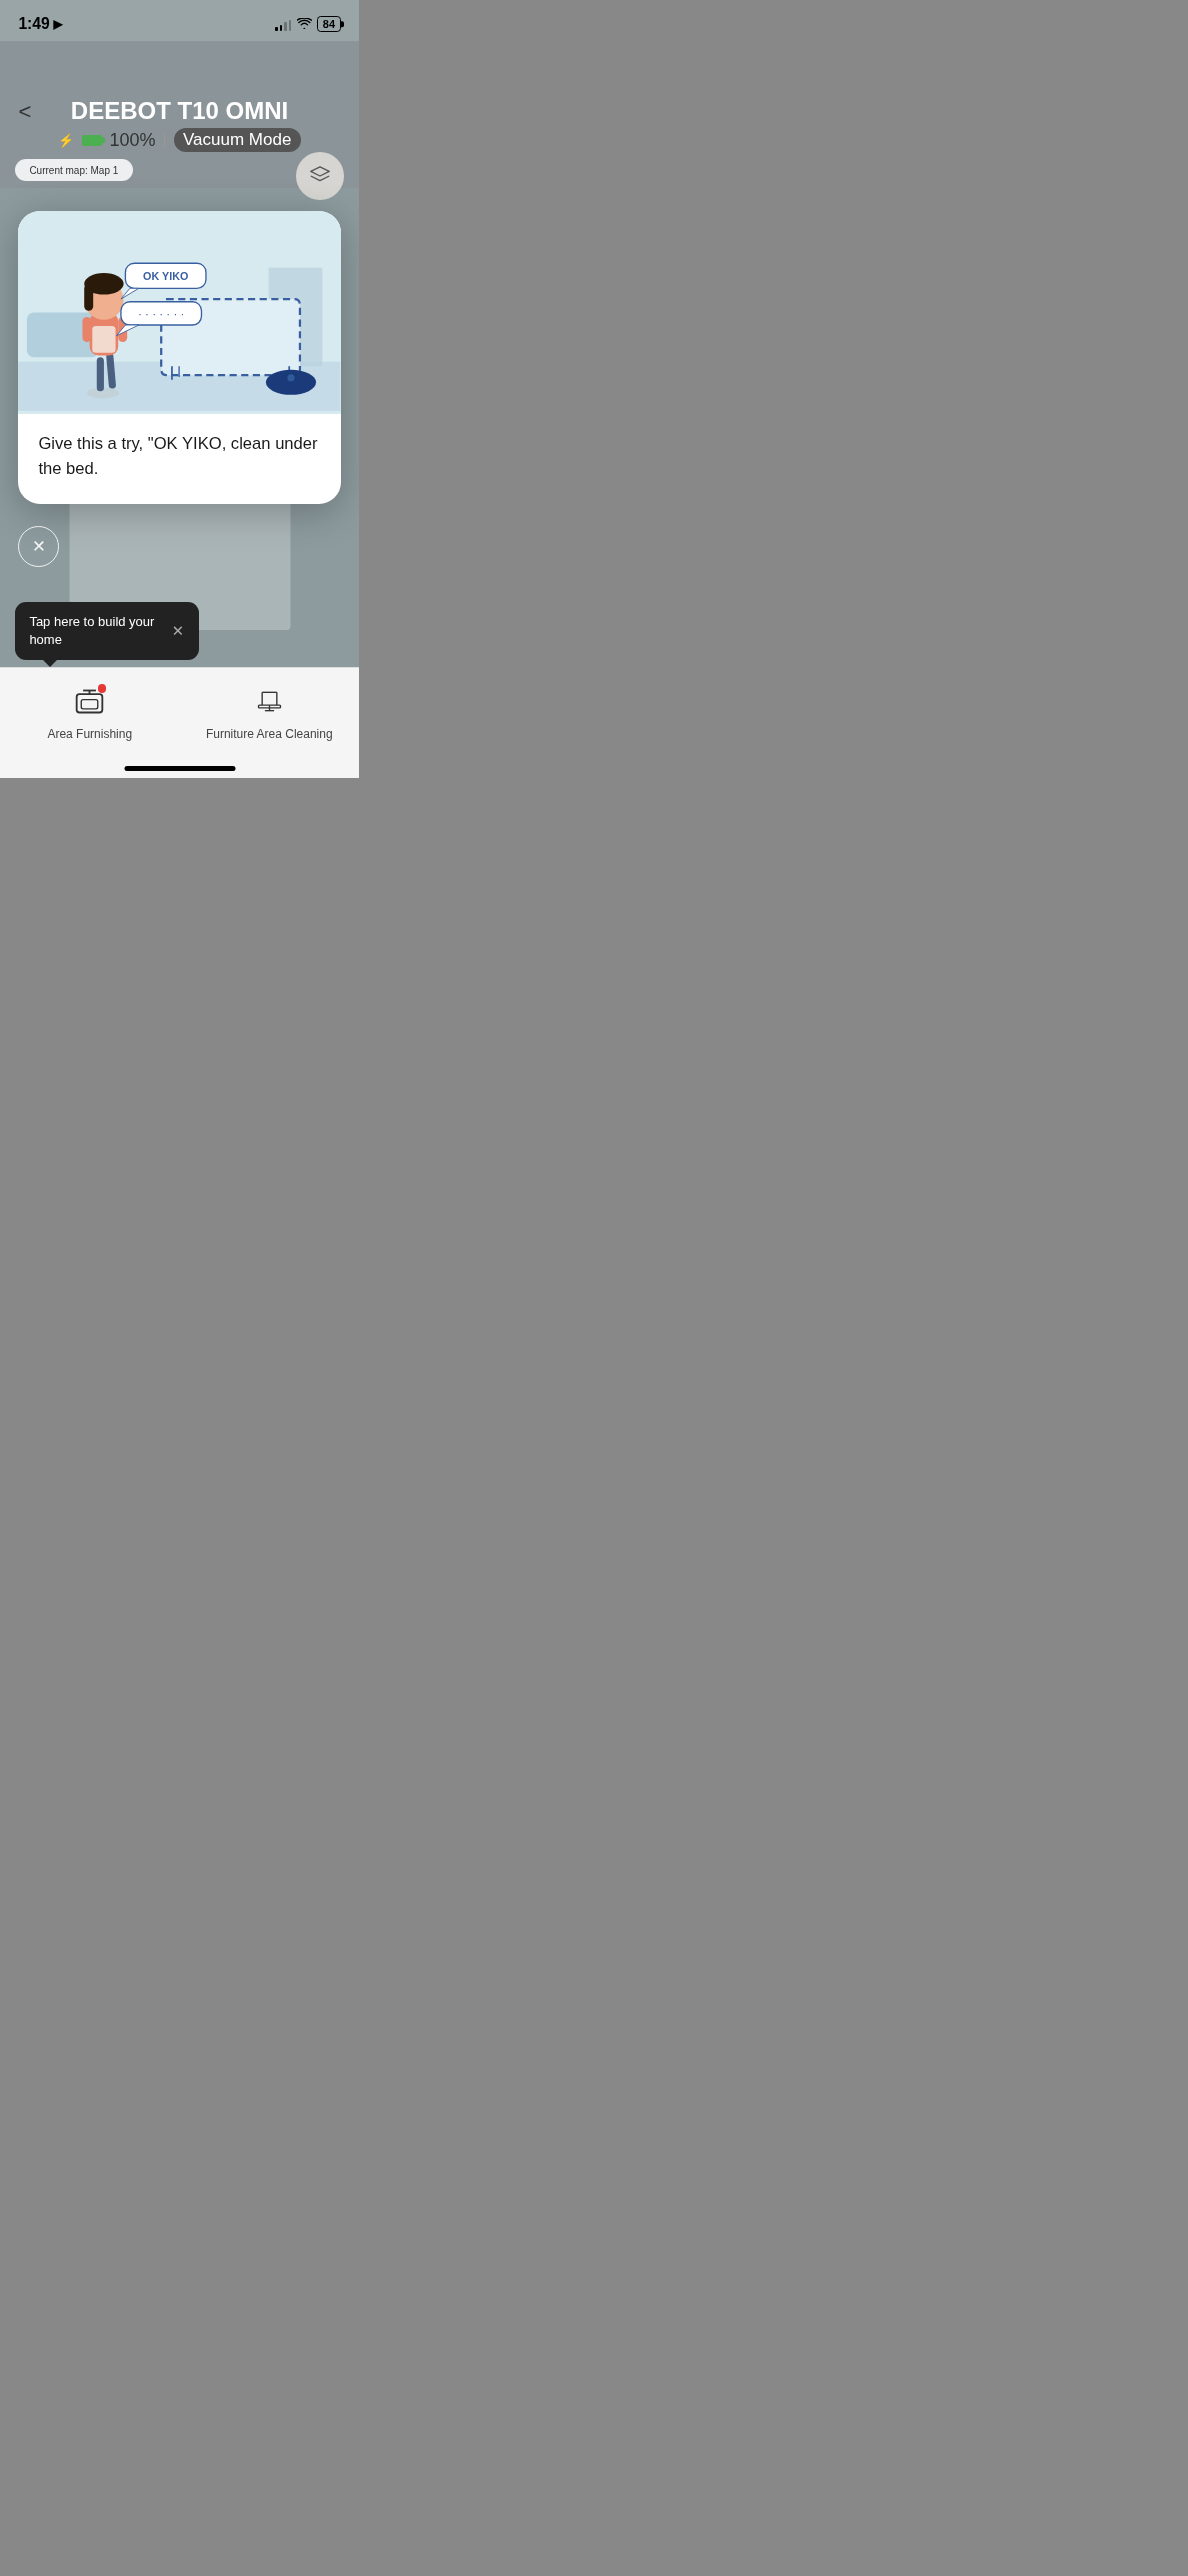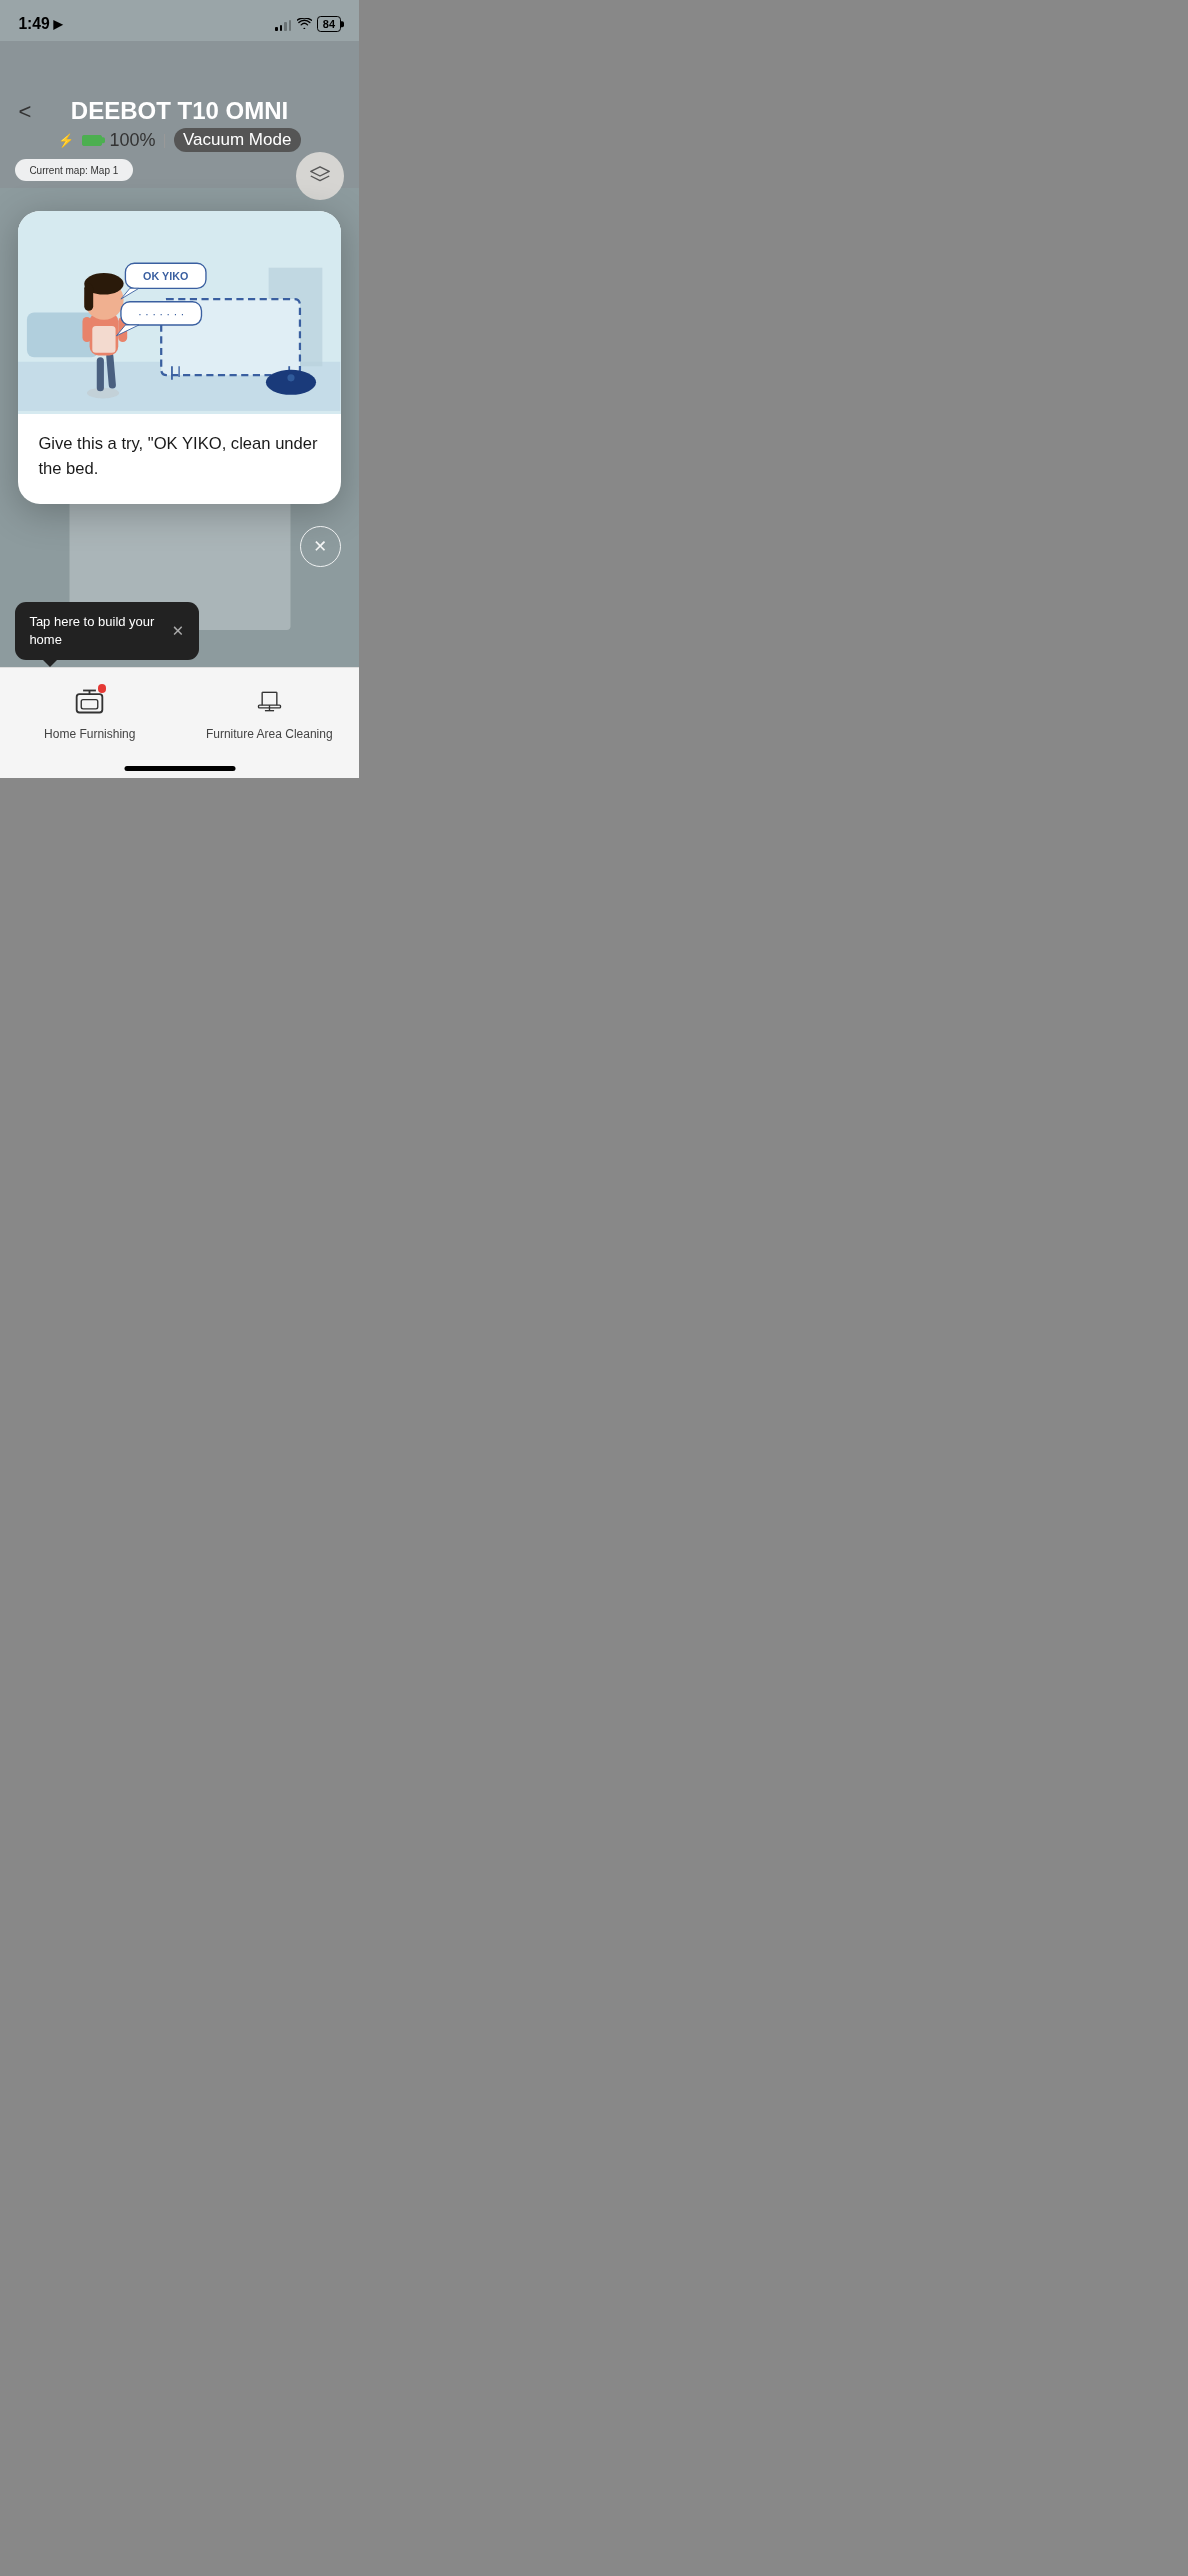--- a/index.html
+++ b/index.html
@@ -214,21 +214,21 @@
     
     .modal-overlay {
       position: absolute;
       top: 0;
       left: 0;
       right: 0;
       bottom: 0;
       z-index: 20;
       display: flex;
       flex-direction: column;
-      align-items: flex-end;
+      align-items: flex-start;
       justify-content: center;
       padding: 18.4px;
     }
 
     .modal-card {
       background: #fff;
       border-radius: 22px;
       overflow: hidden;
       width: 100%;
       max-width: 332px;
@@ -496,21 +496,21 @@
     <div class="tab-icon-wrap">
 
       <svg width="33" height="33" viewBox="0 0 36 36" fill="none">
         <rect x="4" y="10" width="28" height="20" rx="3" stroke="#333" stroke-width="2" fill="none"></rect>
         <rect x="9" y="16" width="18" height="10" rx="2" stroke="#333" stroke-width="1.5" fill="none"></rect>
         <line x1="18" y1="10" x2="18" y2="6" stroke="#333" stroke-width="2"></line>
         <line x1="11" y1="6" x2="25" y2="6" stroke="#333" stroke-width="2"></line>
       </svg>
       <div class="tab-red-dot"></div>
     </div>
-    <span class="tab-label">Home Furnishing</span>
+    <span class="tab-label">Area Furnishing</span>
   </div>
   <div class="tab-item">
     <div class="tab-icon-wrap">
 
       <svg width="33" height="33" viewBox="0 0 36 36" fill="none">
         <rect x="6" y="22" width="24" height="3" rx="1" stroke="#333" stroke-width="1.5" fill="none"></rect>
         <line x1="10" y1="22" x2="10" y2="8" stroke="#333" stroke-width="1.5"></line>
         <line x1="26" y1="22" x2="26" y2="8" stroke="#333" stroke-width="1.5"></line>
         <line x1="10" y1="8" x2="26" y2="8" stroke="#333" stroke-width="1.5"></line>
         <line x1="18" y1="22" x2="18" y2="28" stroke="#333" stroke-width="1.5"></line>

